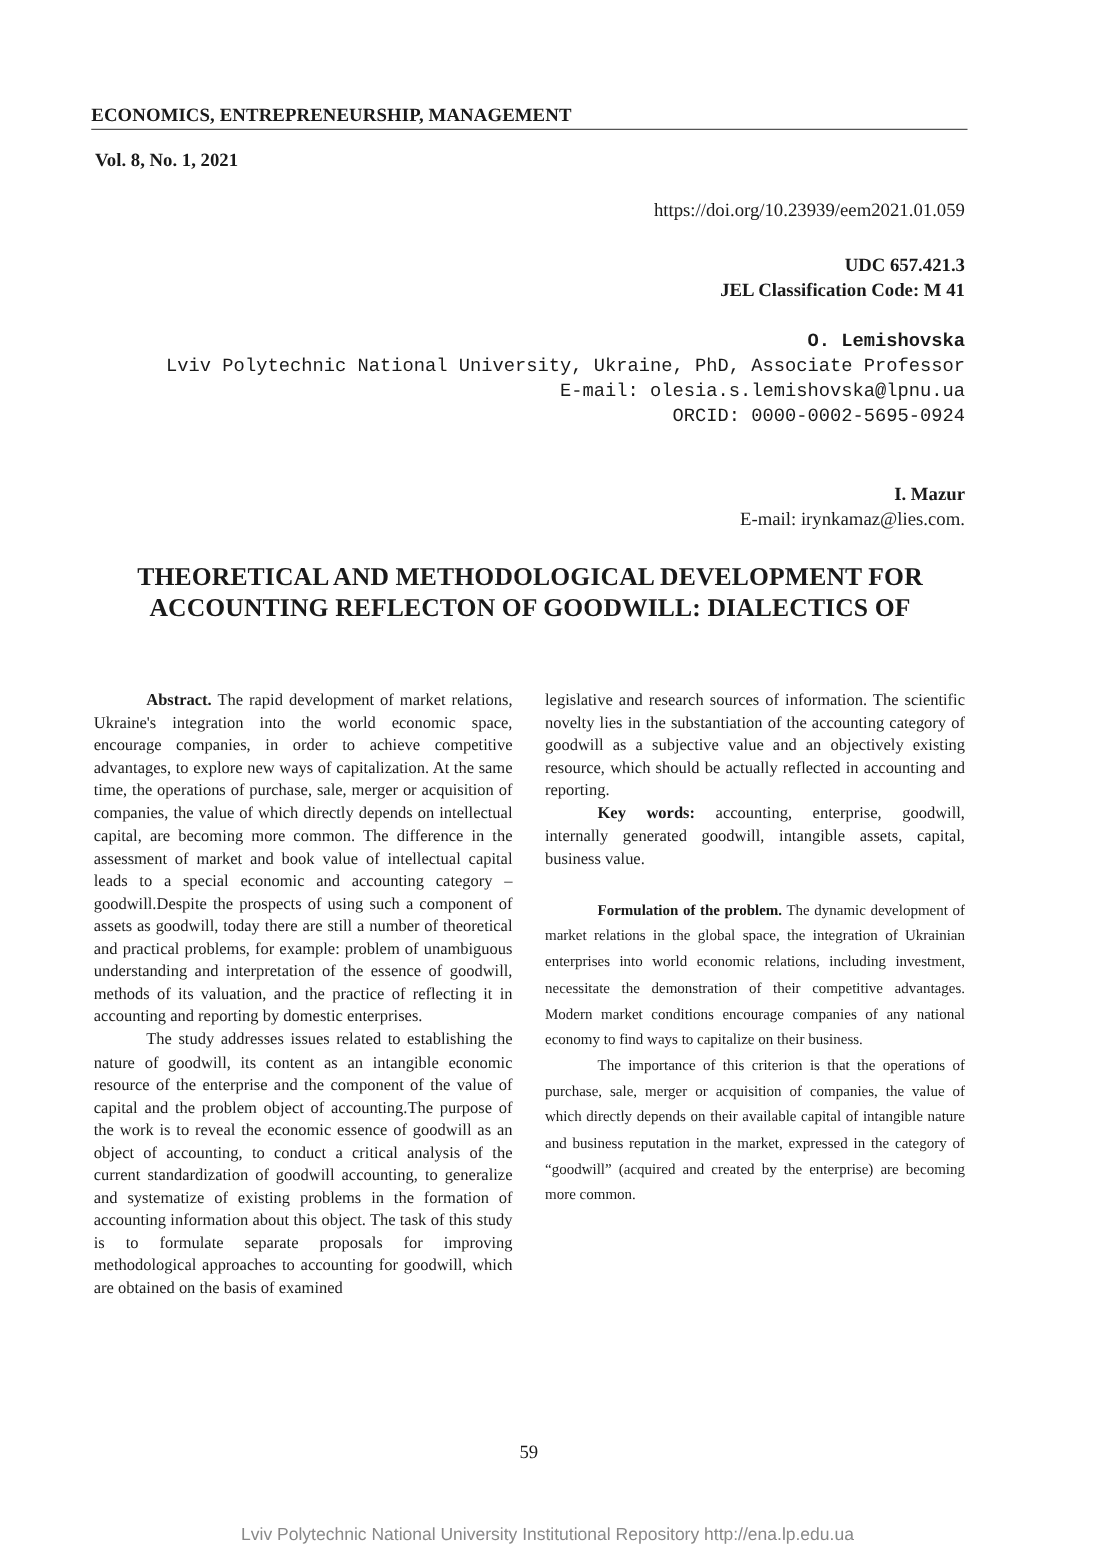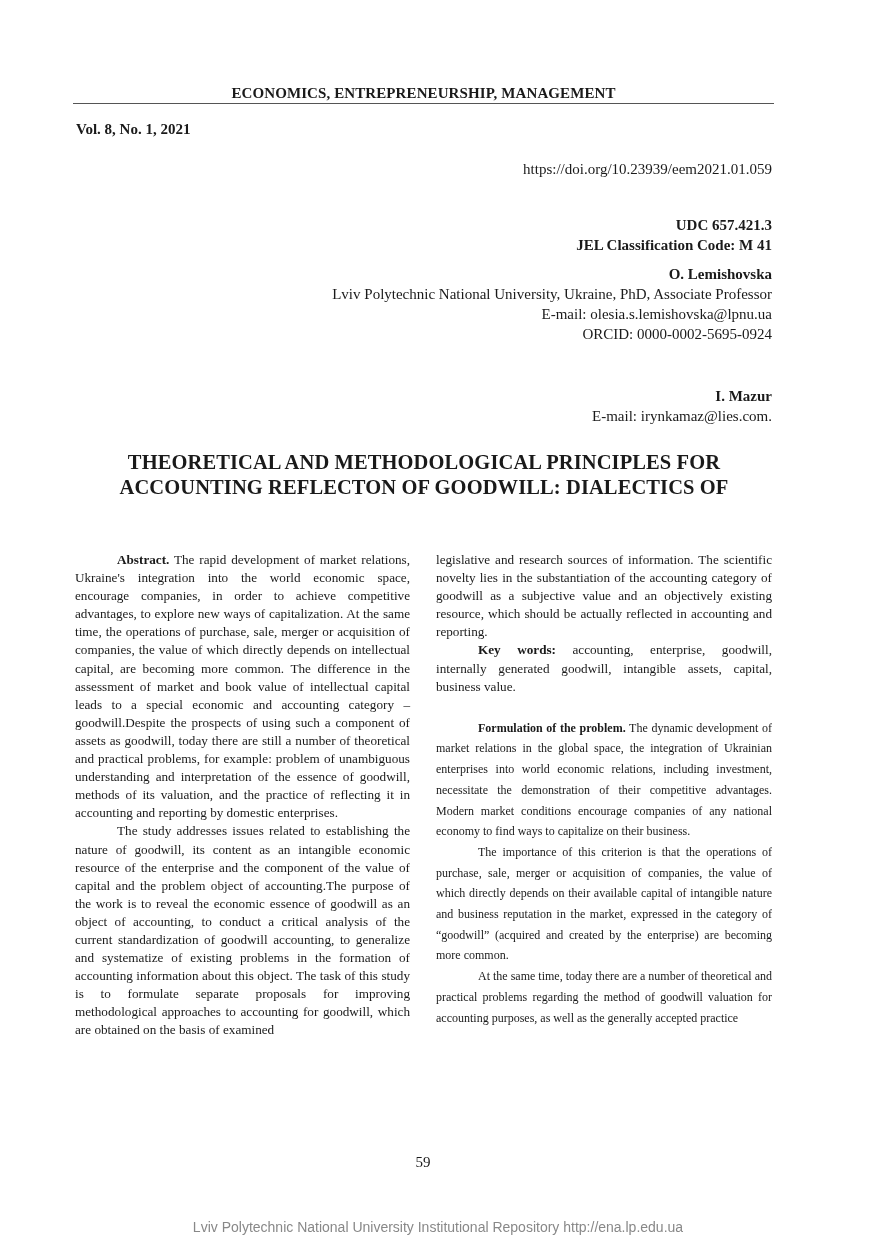--- a/index.html
+++ b/index.html
@@ -2,33 +2,33 @@
 <html><head>
   <meta charset="utf-8">
   <style>
     html, body { margin: 0; padding: 0; background: #ffffff; }
     body {
       width: 876px; height: 1240px; position: relative; overflow: hidden;
       font-family: "Liberation Serif", "DejaVu Serif", serif; color: #1a1a1a;
     }
     .abs { position: absolute; }
     .journal-header {
-      left: 73px; width: 701px; top: 85px; text-align: center;
+      left: 73px; width: 701px; top: 85px; text-align: left;
       font-weight: bold; font-size: 15px; letter-spacing: 0.1px;
     }
     .header-rule {
       left: 73px; width: 701px; top: 103px; height: 0;
       border-top: 1.2px solid #555;
     }
     .vol { left: 76px; top: 121px; font-weight: bold; font-size: 15px; }
     .doi { right: 104px; top: 161px; font-size: 15px; }
     .right-block { right: 104px; text-align: right; font-size: 15px; line-height: 20px; }
     .right-block .b { font-weight: bold; }
-    .codes { top: 215px; margin-left: 48px; }
-    .author1 { top: 264px; }
+    .codes { top: 203px; margin-left: 48px; }
+    .author1 { top: 264px; font-family: Liberation Mono, monospace; }
     .author2 { top: 367px; margin-top: 19px; }
     .title {
       left: 100px; width: 648px; top: 450px; text-align: center;
       font-weight: bold; font-size: 20.5px; line-height: 25px; letter-spacing: 0.1px;
     }
     .col {
       font-size: 13.2px; line-height: 18.1px; text-align: justify;
     }
     .col p { margin: 0; text-indent: 42px; }
     .col-left { left: 75px; width: 335px; top: 551px; }
@@ -61,34 +61,33 @@
   <div>E-mail: olesia.s.lemishovska@lpnu.ua</div>
   <div>ORCID: 0000-0002-5695-0924</div>
 </div>
 
 <div class="abs right-block author2">
   <div class="b">I. Mazur</div>
   <div>E-mail: irynkamaz@lies.com.</div>
 </div>
 
 <div class="abs title">
-  <div>THEORETICAL AND METHODOLOGICAL PRINCIPLES FOR</div>
+  <div>THEORETICAL AND METHODOLOGICAL DEVELOPMENT FOR</div>
   <div>ACCOUNTING REFLECTON OF GOODWILL: DIALECTICS OF</div>
 </div>
 
 <div class="abs col col-left">
   <p><b>Abstract.</b><span> The rapid development of market relations, Ukraine's integration into the world economic space, encourage companies, in order to achieve competitive advantages, to explore new ways of capitalization. At the same time, the operations of purchase, sale, merger or acquisition of companies, the value of which directly depends on intellectual capital, are becoming more common. The difference in the assessment of market and book value of intellectual capital leads to a special economic and accounting category – goodwill.Despite the prospects of using such a component of assets as goodwill, today there are still a number of theoretical and practical problems, for example: problem of unambiguous understanding and interpretation of the essence of goodwill, methods of its valuation, and the practice of reflecting it in accounting and reporting by domestic enterprises.</span></p>
   <p>The study addresses issues related to establishing the nature of goodwill, its content as an intangible economic resource of the enterprise and the component of the value of capital and the problem object of accounting.The purpose of the work is to reveal the economic essence of goodwill as an object of accounting, to conduct a critical analysis of the current standardization of goodwill accounting, to generalize and systematize of existing problems in the formation of accounting information about this object. The task of this study is to formulate separate proposals for improving methodological approaches to accounting for goodwill, which are obtained on the basis of examined</p>
 </div>
 
 <div class="abs col col-right">
   <p style="text-indent:0">legislative and research sources of information. The scientific novelty lies in the substantiation of the accounting category of goodwill as a subjective value and an objectively existing resource, which should be actually reflected in accounting and reporting.</p>
   <p><b>Key words:</b><span> accounting, enterprise, goodwill, internally generated goodwill, intangible assets, capital, business value.</span></p>
   <div class="spacer-lg"></div>
   <div class="body">
     <p><b>Formulation of the problem.</b><span> The dynamic development of market relations in the global space, the integration of Ukrainian enterprises into world economic relations, including investment, necessitate the demonstration of their competitive advantages. Modern market conditions encourage companies of any national economy to find ways to capitalize on their business.</span></p>
     <p>The importance of this criterion is that the operations of purchase, sale, merger or acquisition of companies, the value of which directly depends on their available capital of intangible nature and business reputation in the market, expressed in the category of “goodwill” (acquired and created by the enterprise) are becoming more common.</p>
-    <p>At the same time, today there are a number of theoretical and practical problems regarding the method of goodwill valuation for accounting purposes, as well as the generally accepted practice</p>
   </div>
 </div>
 
 <div class="abs page-number">59</div>
 <div class="abs repo-footer">Lviv Polytechnic National University Institutional Repository http://ena.lp.edu.ua</div>
 
 </body></html>

